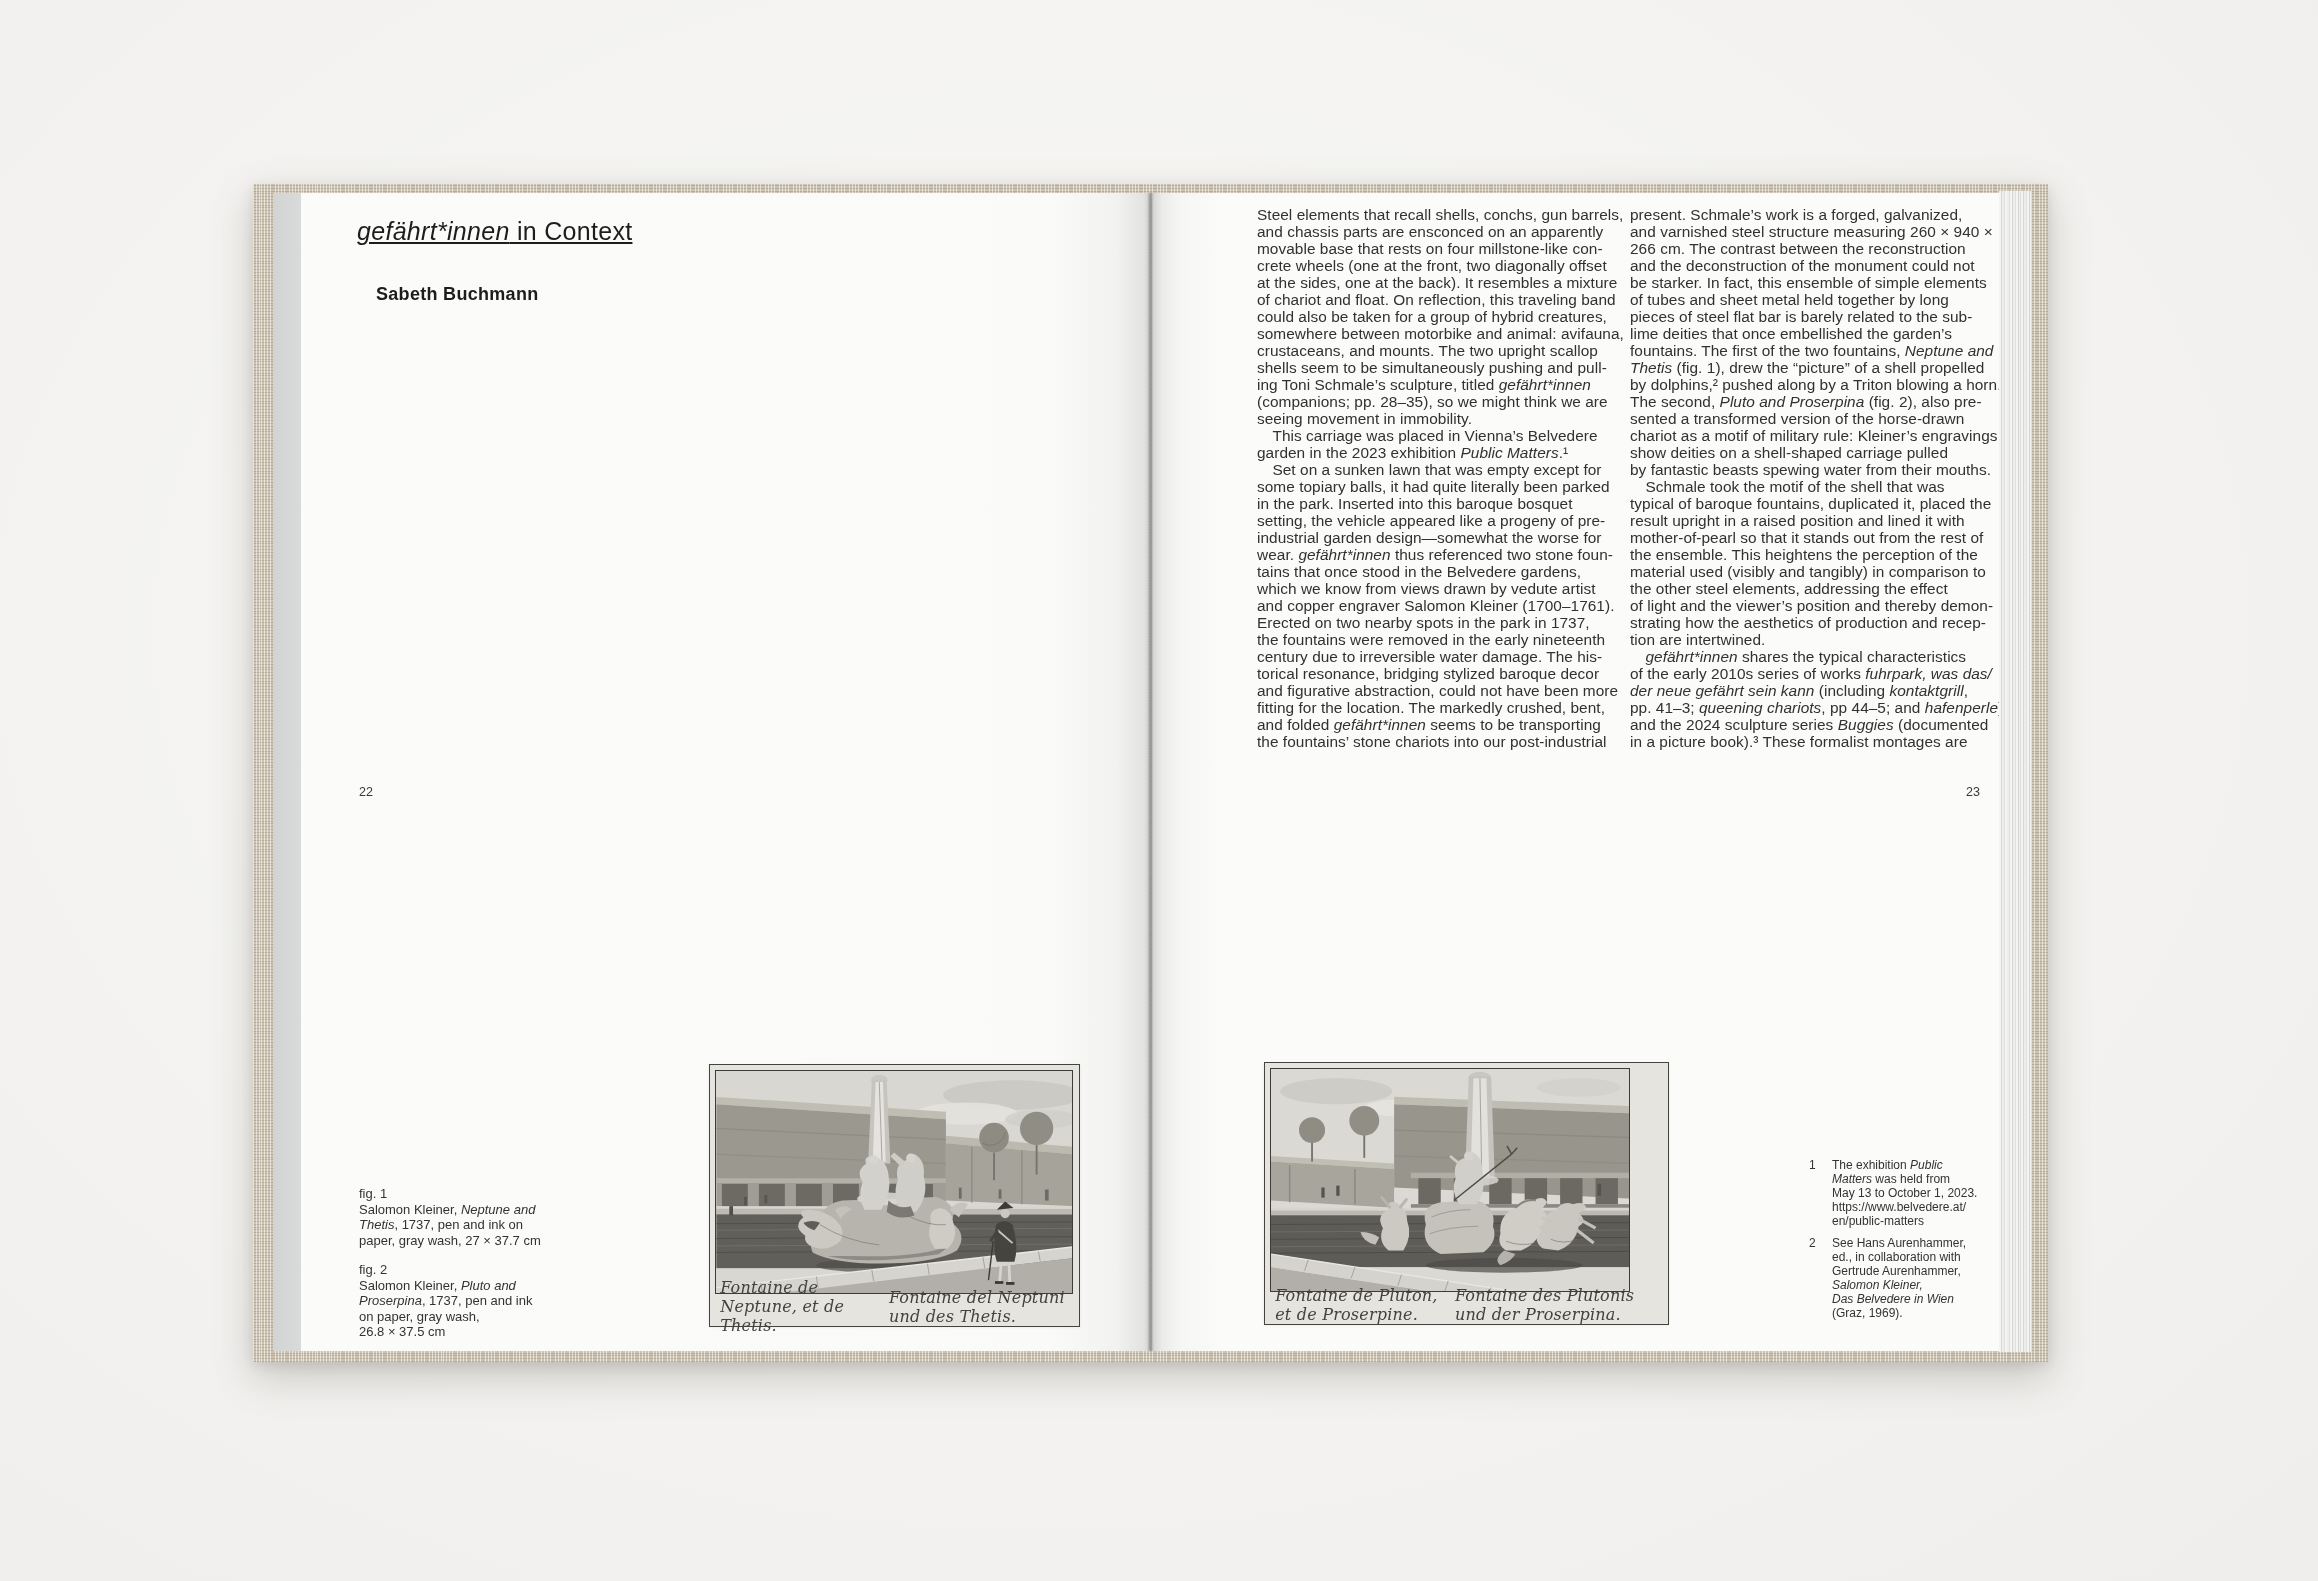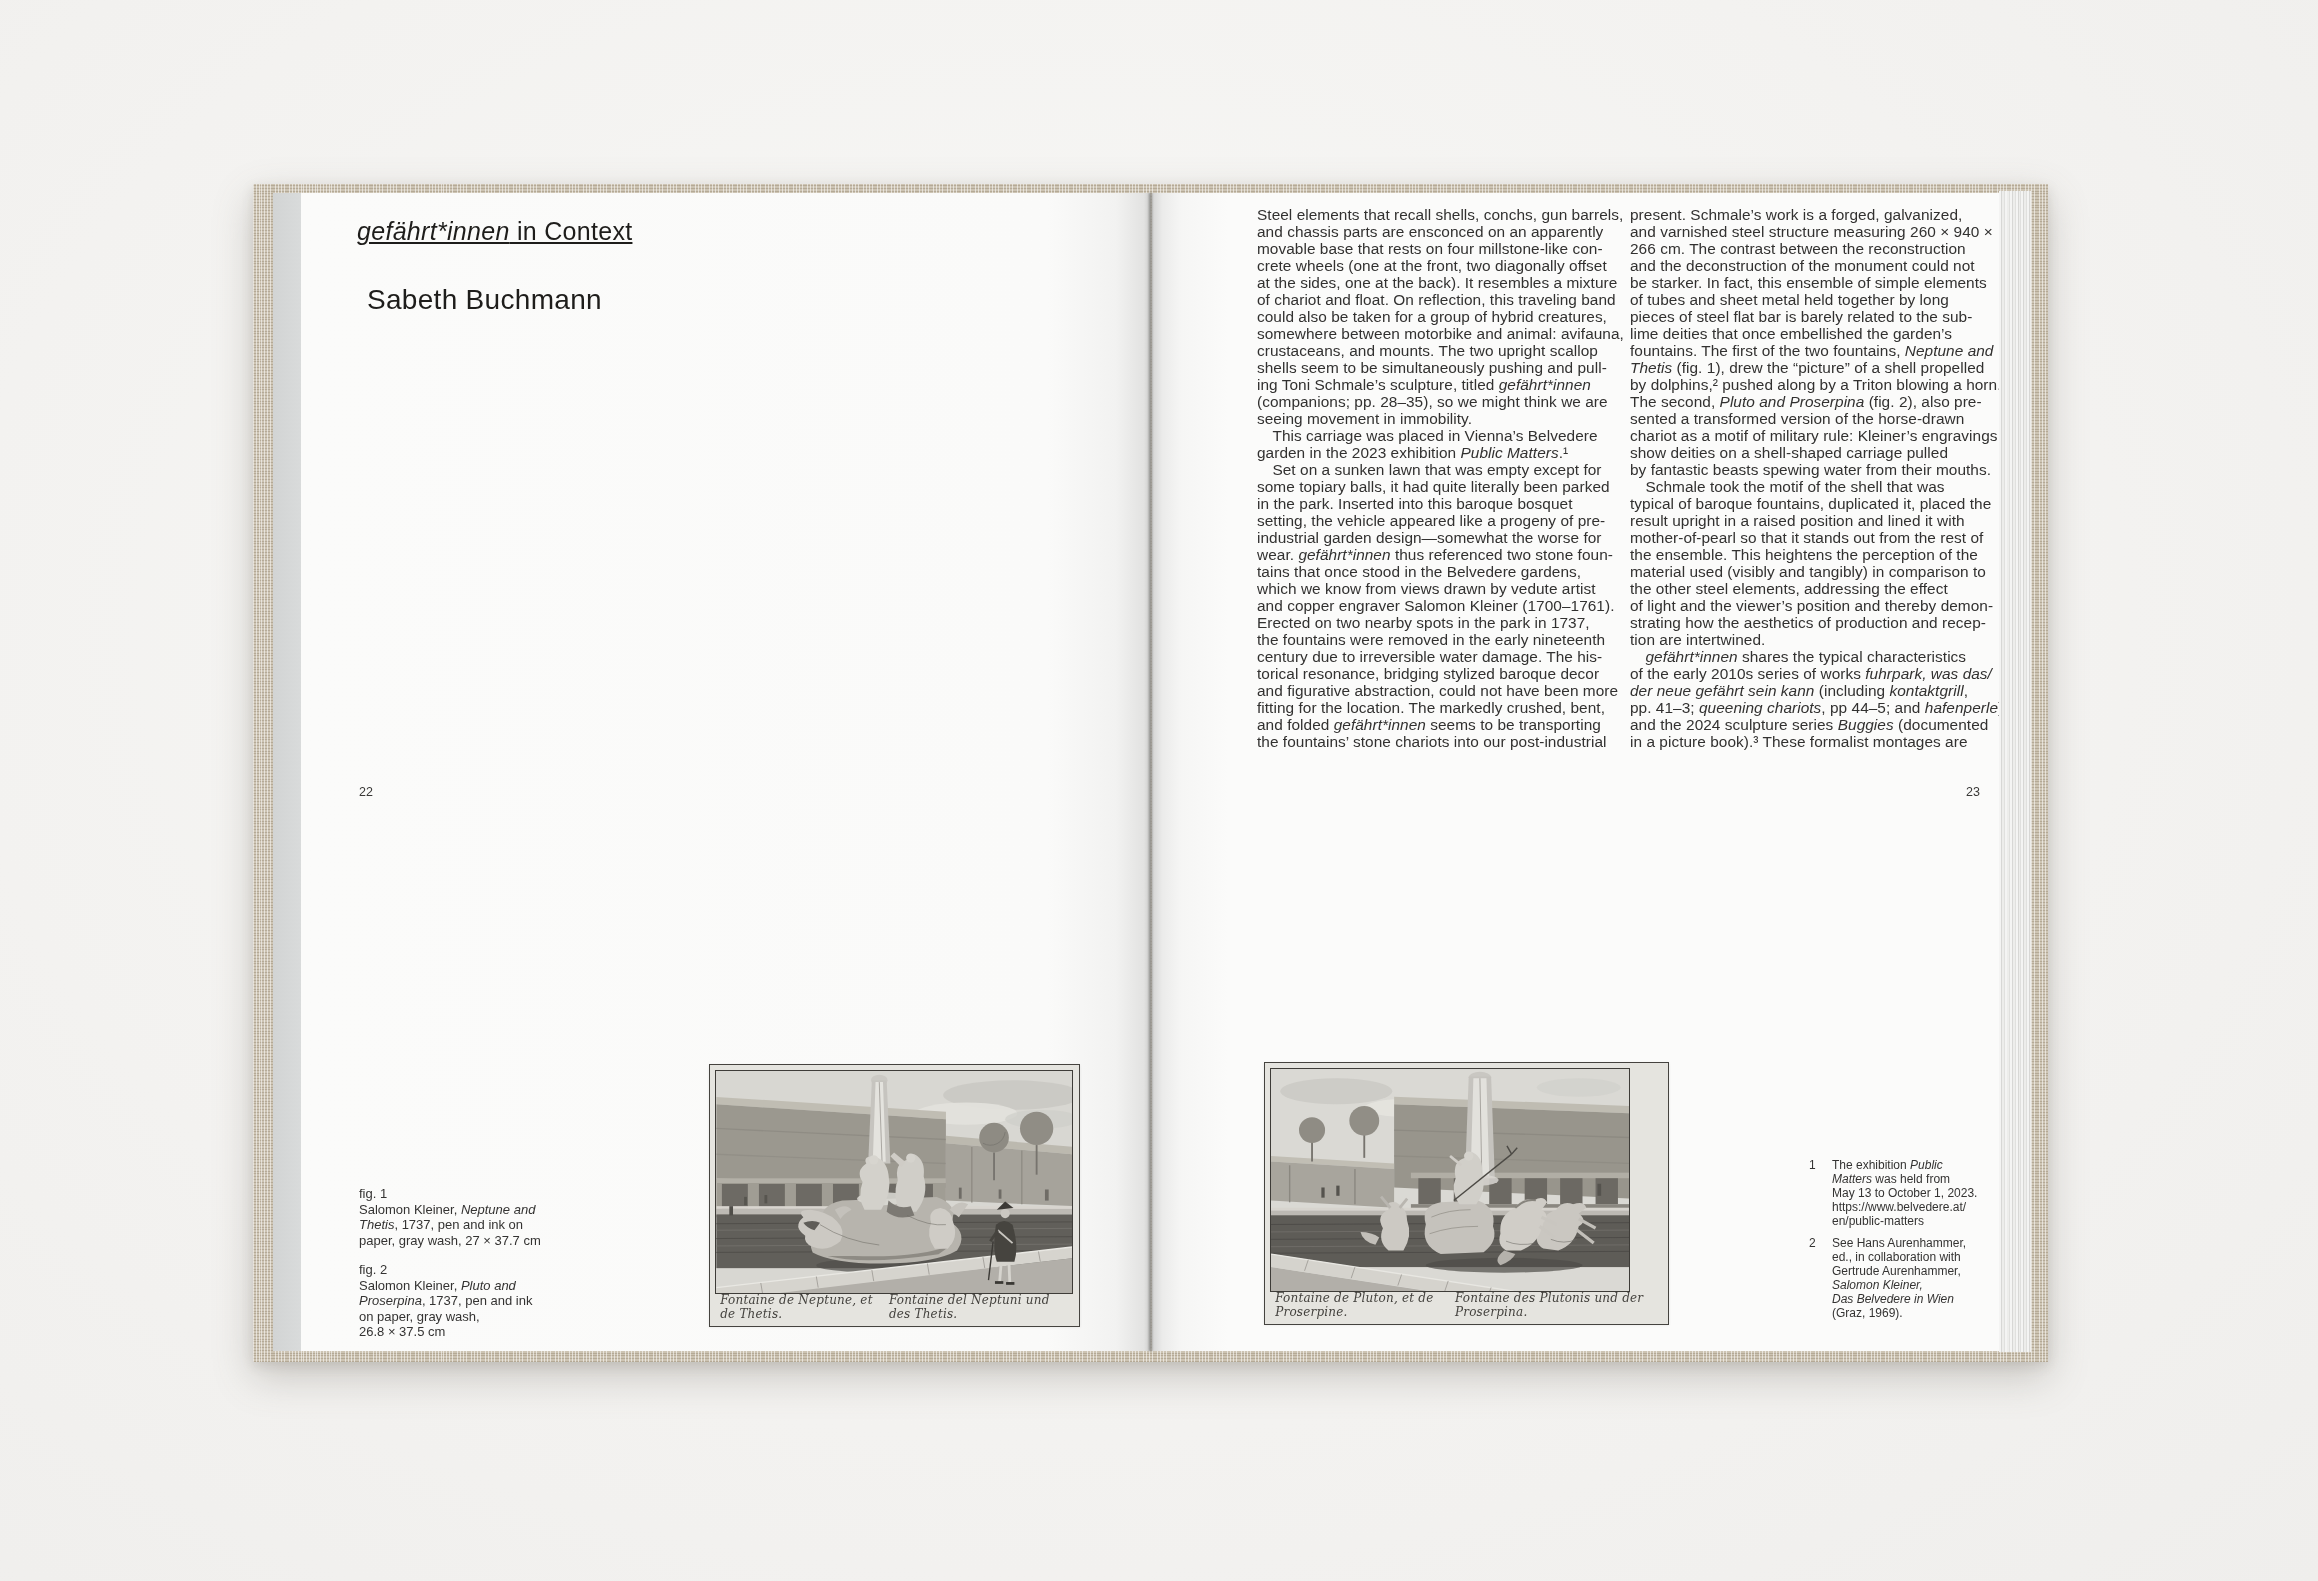--- a/index.html
+++ b/index.html
@@ -29,42 +29,42 @@
     left:899px;width:847px;
     background:linear-gradient(to right,#d4d4d3 0%,#ebebea 1.2%,#f6f6f5 3.5%,#fbfbfa 9%,#fbfbfa 100%);
   }
   .gutter-line{position:absolute;left:896px;top:9.3px;width:2.8px;height:1158px;
     background:#8f8f8d;filter:blur(0.9px);}
   .fore-edge{
     position:absolute;left:1746px;top:7.4px;width:32px;height:1161px;
     background:repeating-linear-gradient(90deg,#f4f4f3 0 1.9px,#d7d7d5 1.9px 2.8px,#ededeb 2.8px 4.6px,#e0e0de 4.6px 5.6px);
   }
   .title{position:absolute;left:56px;top:24px;font-size:25px;letter-spacing:0.3px;color:#1e1d1b;white-space:pre;text-decoration:underline;}
-  .author{position:absolute;left:66px;top:91px;font-size:28px;letter-spacing:0.3px;color:#1e1d1b;white-space:pre;}
+  .author{position:absolute;left:75px;top:91px;font-size:18px;letter-spacing:0.3px;color:#1e1d1b;white-space:pre;font-weight:bold;}
   .pagenum{position:absolute;font-size:12.5px;color:#3a3937;}
   .rich{white-space:pre;}
   .body-col{position:absolute;top:13px;width:371px;font-size:15.4px;line-height:17px;
     letter-spacing:0.05px;color:#323130;}
   .col1{left:105px;} .col2{left:478px;}
   .figcaps{position:absolute;left:58px;width:241px;font-size:13px;line-height:15.4px;color:#343332;margin-top:12px;}
   .footnotes{position:absolute;left:657px;top:965px;width:195px;font-size:12px;line-height:14px;color:#343332;}
   .fnrow{display:flex;margin-bottom:7.4px;}
   .fnnum{width:23px;flex:0 0 23px;}
   .fntext{flex:1;}
   .plate{
     position:absolute;width:371px;height:263px;box-sizing:border-box;
     background:#e5e4df;border:1.9px solid #45433f;padding:4.6px 4.6px 0 4.6px;
     box-shadow:0 0.9px 2.8px rgba(0,0,0,.08);
   }
   .plate-img{width:358px;height:224px;box-sizing:border-box;border:0.9px solid #3e3c38;
     background:#d9d8d3;overflow:hidden;}
   .plate-img svg{display:block;}
   .plate-cap{
     height:26px;display:flex;justify-content:space-between;align-items:center;
-    font-family:"DejaVu Serif", serif;font-style:italic;font-size:12px;color:#44423e;
+    font-family:"DejaVu Serif", serif;font-style:italic;font-size:16px;color:#44423e;
     padding:0 5.6px;letter-spacing:0.2px;
   }
 </style>
 </head>
 <body>
 
 <div class="book">
   <div class="endpaper"></div>
 
   <div class="page left">

